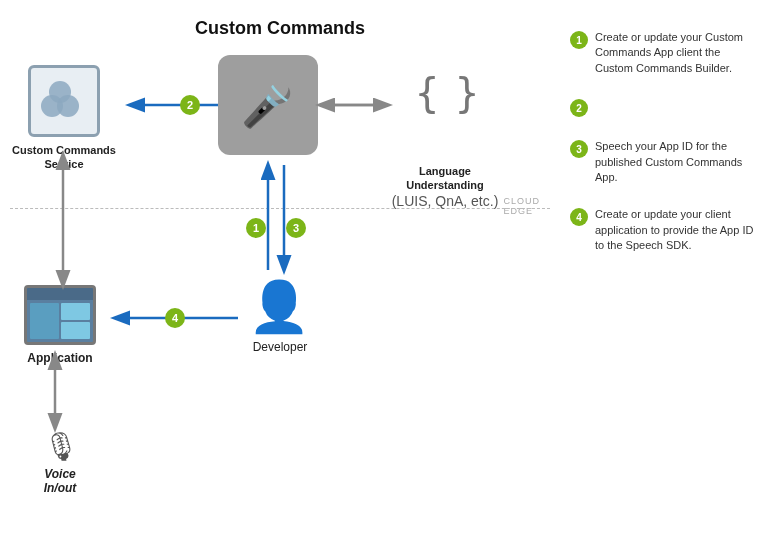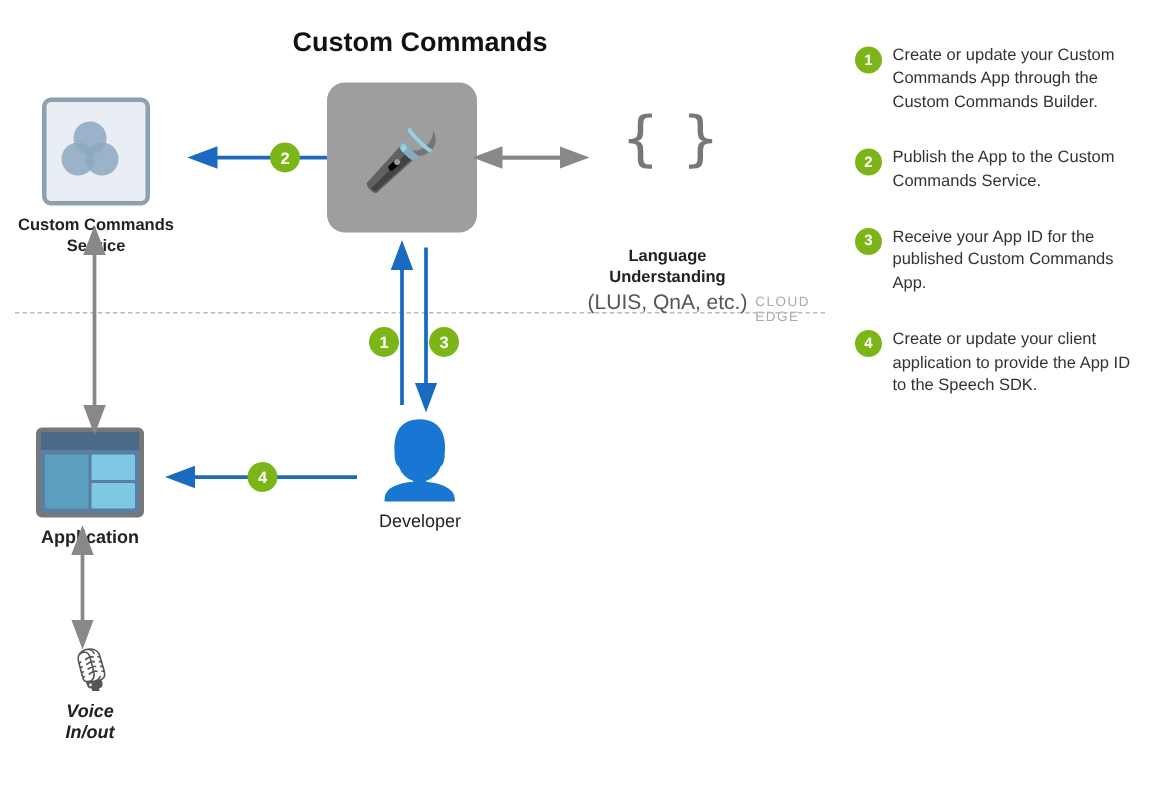--- a/index.html
+++ b/index.html
@@ -365,27 +365,26 @@
     <text x="296" y="232" text-anchor="middle" fill="#fff" font-size="11" font-weight="bold" font-family="Arial">3</text>
 
     <circle cx="175" cy="318" r="10" fill="#7cb518"></circle>
     <text x="175" y="322" text-anchor="middle" fill="#fff" font-size="11" font-weight="bold" font-family="Arial">4</text>
   </svg>
 </div>
 
 <div class="right-panel">
   <div class="step-item">
     <div class="step-badge">1</div>
-    <div class="step-text">Create or update your Custom Commands App through the Custom Commands Builder.</div>
+    <div class="step-text">Create or update your Custom Commands App client the Custom Commands Builder.</div>
   </div>
   <div class="step-item">
     <div class="step-badge">2</div>
-    <div class="step-text">Publish the App to the Custom Commands Service.</div>
   </div>
   <div class="step-item">
     <div class="step-badge">3</div>
-    <div class="step-text">Receive your App ID for the published Custom Commands App.</div>
+    <div class="step-text">Speech your App ID for the published Custom Commands App.</div>
   </div>
   <div class="step-item">
     <div class="step-badge">4</div>
     <div class="step-text">Create or update your client application to provide the App ID to the Speech SDK.</div>
   </div>
 </div>
 
 </body></html>

